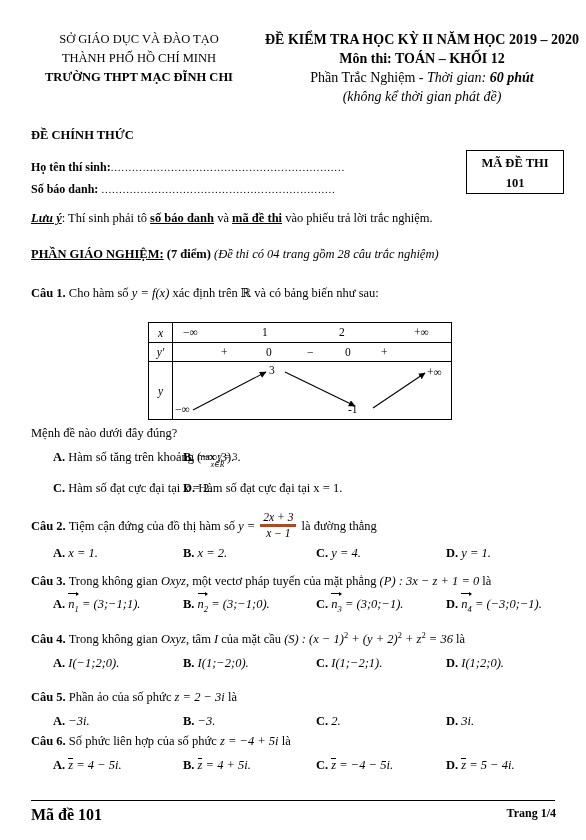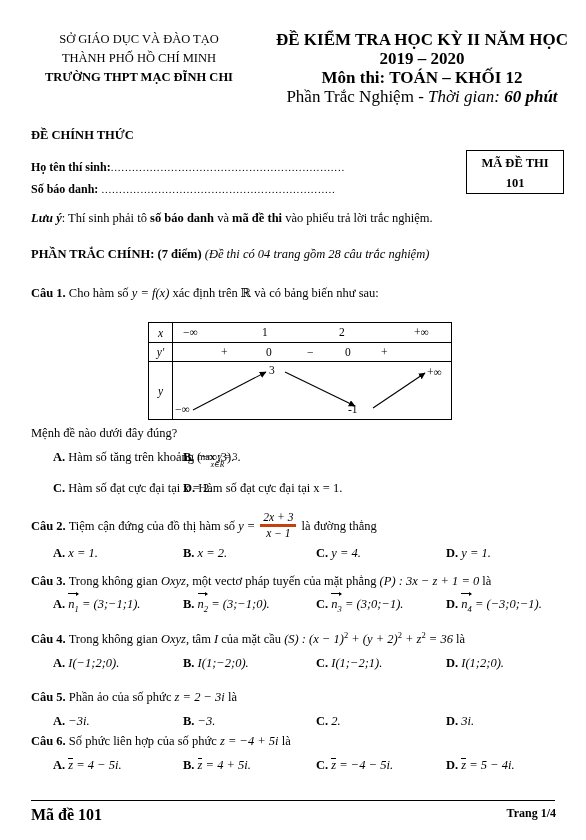--- a/index.html
+++ b/index.html
@@ -33,21 +33,21 @@
     width: 258px;
     text-align: center;
     font-size: 12.5px;
     line-height: 19px;
     padding-left: 20px;
     box-sizing: border-box;
   }
   .header-right {
     width: 328px;
     text-align: center;
-    font-size: 17px;
+    font-size: 14px;
     line-height: 19px;
     box-sizing: border-box;
   }
   .b { font-weight: bold; }
   .i { font-style: italic; }
   .bi { font-weight: bold; font-style: italic; }
 
   .official {
     position: absolute;
     left: 31px; top: 128px;
@@ -83,21 +83,21 @@
     padding-top: 2px;
     box-sizing: border-box;
   }
 
   .note {
     position: absolute;
     left: 31px; top: 211px;
     font-size: 12.5px;
     white-space: nowrap;
   }
-  .u { }
+  .u { text-decoration: underline; }
 
   .section-head {
     position: absolute;
     left: 31px; top: 247px;
     font-size: 12.5px;
     white-space: nowrap;
   }
 
   
   .q {
@@ -230,20 +230,21 @@
       <div>SỞ GIÁO DỤC VÀ ĐÀO TẠO</div>
       <div>THÀNH PHỐ HỒ CHÍ MINH</div>
       <div class="b">TRƯỜNG THPT MẠC ĐĨNH CHI</div>
     </div>
     <div class="header-right">
       <div class="b">ĐỀ KIỂM TRA HỌC KỲ II NĂM HỌC 2019 – 2020</div>
       <div class="b">Môn thi: TOÁN – KHỐI 12</div>
       <div>
         <span>Phần Trắc Nghiệm - </span><span class="i">Thời gian: </span><span class="bi">60 phút</span>
       </div>
+      <div class="i">(không kể thời gian phát đề)</div>
     </div>
   </div>
 
   <div class="official">ĐỀ CHÍNH THỨC</div>
 
   <div class="field field-id">
     <span>Số báo danh: </span><span class="dots">..................................................................</span>
   </div>
   <div class="field field-name">
     <span>Họ tên thí sinh:</span><span class="dots">..................................................................</span>
@@ -252,21 +253,21 @@
   <div class="code-box">
     <div>MÃ ĐỀ THI</div>
     <div>101</div>
   </div>
 
   <div class="note">
     <span class="bi u">Lưu ý</span><span>: Thí sinh phải tô </span><span class="b u">số báo danh</span><span> và </span><span class="b u">mã đề thi</span><span> vào phiếu trả lời trắc nghiệm.</span>
   </div>
 
   <div class="section-head">
-    <span class="b u">PHẦN TRẮC CHÍNH:</span><span class="b"> (7 điểm) </span><span class="i">(Đề thi có 04 trang gồm 28 câu trắc nghiệm)</span>
+    <span class="b u">PHẦN GIÁO NGHIỆM:</span><span class="b"> (7 điểm) </span><span class="i">(Đề thi có 04 trang gồm 28 câu trắc nghiệm)</span>
   </div>
 
   <div class="q" style="top:285px">
     <span class="b">Câu 1.</span><span> Cho hàm số </span><span class="m">y = f(x)</span><span> xác định trên </span><span>ℝ</span><span> và có bảng biến như sau:</span>
   </div>
 
   <div class="vtable">
     <div class="vrow vrow-x">
       <div class="vlabel">x</div>
       <div class="vcell" style="left:34px; top:3px;">−∞</div>

